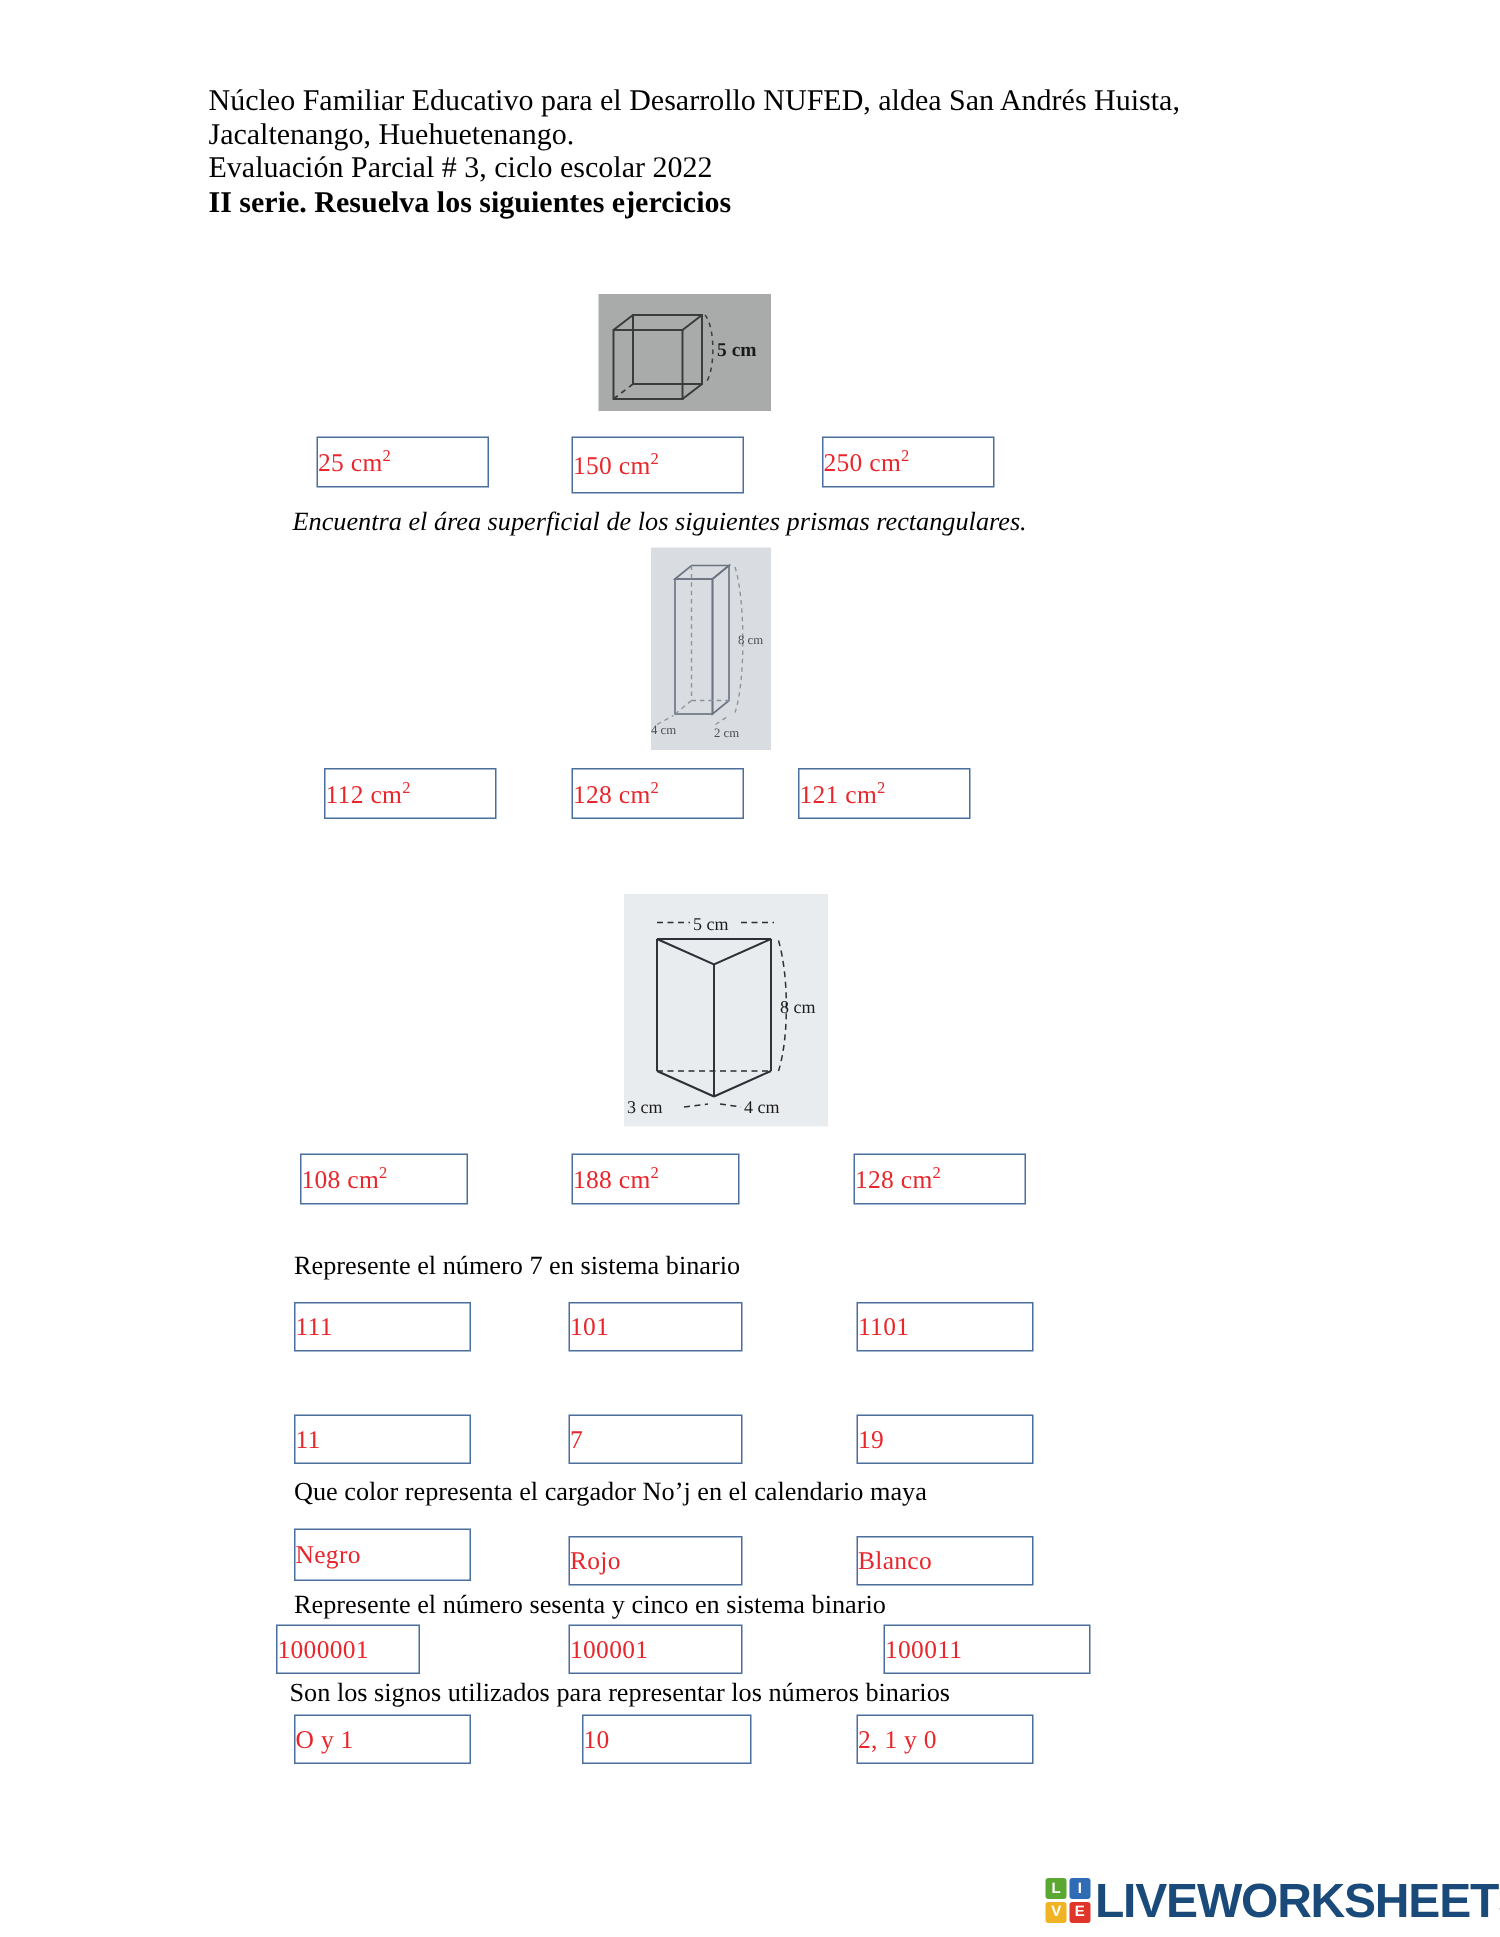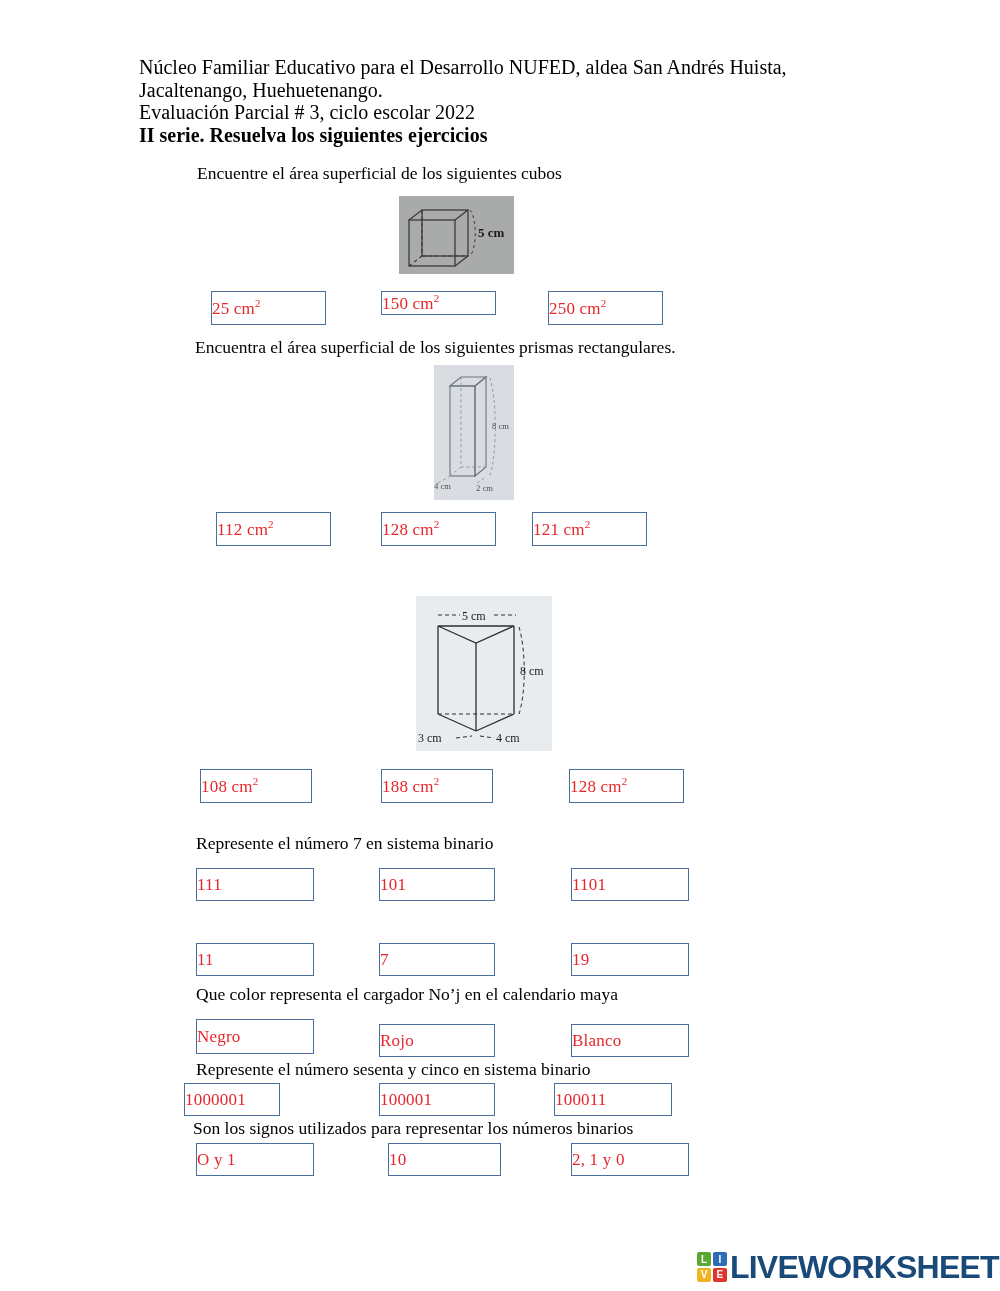--- a/index.html
+++ b/index.html
@@ -124,21 +124,20 @@
 
 <div class="page">
 
   <div class="header">
     <div>Núcleo Familiar Educativo para el Desarrollo NUFED, aldea San Andrés Huista,</div>
     <div>Jacaltenango, Huehuetenango.</div>
     <div>Evaluación Parcial # 3, ciclo escolar 2022</div>
     <div class="bold">II serie. Resuelva los siguientes ejercicios</div>
   </div>
 
-  <div class="prompt" style="left:197px; top:163px;">Encuentre el área superficial de los siguientes cubos</div>
 
   <div class="figure fig-cube" style="left:399px; top:196px; width:115px; height:78px;">
     <svg width="115" height="78" viewBox="0 0 115 78">
 
       <g stroke="#3a3a3a" fill="none" stroke-width="1.3">
         <rect x="23" y="14" width="46" height="46"></rect>
 
         <rect x="10" y="24" width="46" height="46"></rect>
 
         <line x1="10" y1="24" x2="23" y2="14"></line>
@@ -154,28 +153,28 @@
       <g stroke="#3a3a3a" fill="none" stroke-width="1" stroke-dasharray="3,3">
         <path d="M 71 14 C 78 22, 78 52, 71 60"></path>
       </g>
       <text x="79" y="41" font-family="Liberation Serif, serif" font-size="13" font-weight="bold" fill="#1a1a1a">5 cm</text>
     </svg>
   </div>
 
   <div class="opt" style="left:211px; top:291px; width:115px; height:34px;">
       <span>25 cm<sup>2</sup></span>
     </div>
-  <div class="opt" style="left:381px; top:291px; width:115px; height:24px;">
+  <div class="opt" style="left:381px; top:291px; width:115px; height:38px;">
       <span>150 cm<sup>2</sup></span>
     </div>
   <div class="opt" style="left:548px; top:291px; width:115px; height:34px;">
       <span>250 cm<sup>2</sup></span>
     </div>
 
-  <div class="prompt" style="left:195px; top:337px;">Encuentra el área superficial de los siguientes prismas rectangulares.</div>
+  <div class="prompt" style="left:195px; top:337px;font-style:italic;">Encuentra el área superficial de los siguientes prismas rectangulares.</div>
 
   <div class="figure fig-rect" style="left:434px; top:365px; width:80px; height:135px;">
     <svg width="80" height="135" viewBox="0 0 80 135">
       <g stroke="#6b7480" fill="none" stroke-width="1.1">
 
         <rect x="16" y="21" width="25" height="90"></rect>
 
         <polygon points="16,21 27,12 52,12 41,21"></polygon>
 
         <polygon points="41,21 52,12 52,102 41,111"></polygon>
@@ -275,21 +274,21 @@
   <div class="prompt" style="left:196px; top:984px;">Que color representa el cargador No’j en el calendario maya</div>
 
   <div class="opt" style="left:196px; top:1019px; width:118px; height:35px;">Negro</div>
   <div class="opt" style="left:379px; top:1024px; width:116px; height:33px;">Rojo</div>
   <div class="opt" style="left:571px; top:1024px; width:118px; height:33px;">Blanco</div>
 
   <div class="prompt" style="left:196px; top:1059px;">Represente el número sesenta y cinco en sistema binario</div>
 
   <div class="opt" style="left:184px; top:1083px; width:96px; height:33px;">1000001</div>
   <div class="opt" style="left:379px; top:1083px; width:116px; height:33px;">100001</div>
-  <div class="opt" style="left:554px; top:1083px; width:118px; height:33px;">100011</div>
+  <div class="opt" style="left:589px; top:1083px; width:138px; height:33px;">100011</div>
 
   <div class="prompt" style="left:193px; top:1118px;">Son los signos utilizados para representar los números binarios</div>
 
   <div class="opt" style="left:196px; top:1143px; width:118px; height:33px;">O y 1</div>
   <div class="opt" style="left:388px; top:1143px; width:113px; height:33px;">10</div>
   <div class="opt" style="left:571px; top:1143px; width:118px; height:33px;">2, 1 y 0</div>
 
   <div class="logo">
     <div class="logo-tiles">
       <span class="tile-l">L</span>

